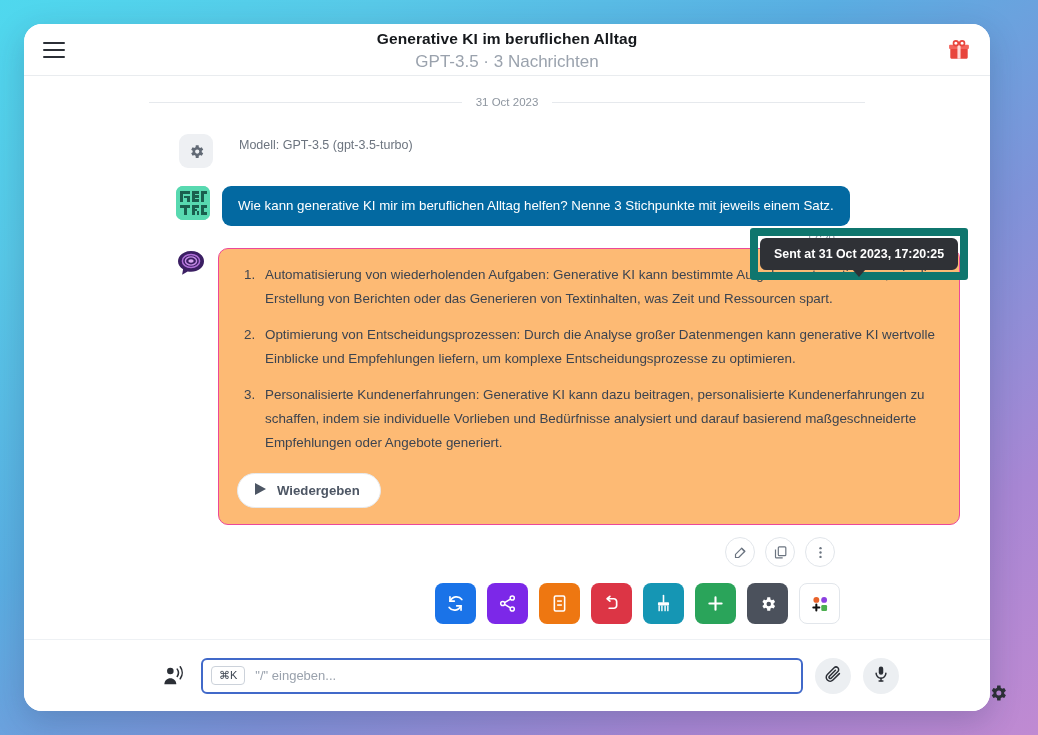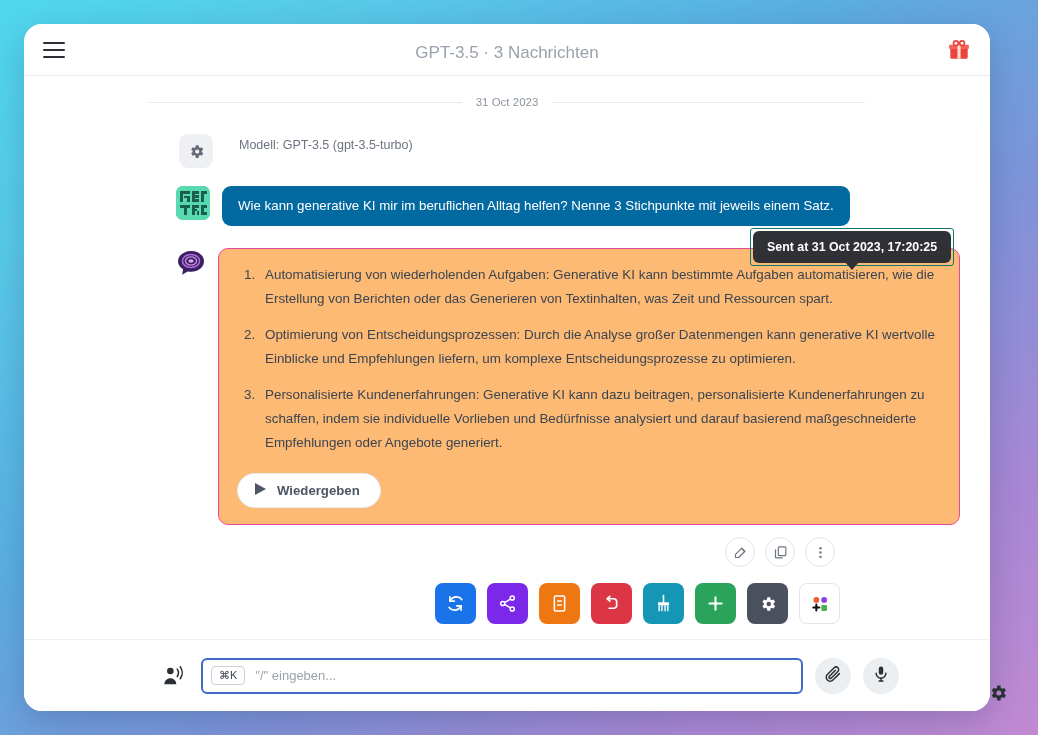--- a/index.html
+++ b/index.html
@@ -194,21 +194,21 @@
     background: #eceff2; border: none;
     display:flex; align-items:center; justify-content:center; cursor:pointer;
     flex: 0 0 auto;
   }
 
   
   .tooltip-wrap {
     position: absolute;
     left: 750px; top: 228px;
     z-index: 40;
-    border: 1px solid #0f766e;
+    border: 8px solid #0f766e;
     border-radius: 3px;
     padding: 2px;
   }
   .tooltip {
     background: #2f3136;
     color: #fff;
     font-size: 12.4px;
     font-weight: bold;
     border-radius: 6px;
     padding: 9px 14px;
@@ -238,20 +238,21 @@
 
 <div class="card">
 
   <div class="header">
     <div class="hamburger">
       <span></span>
       <span></span>
       <span></span>
     </div>
     <div class="header-titles">
+      <div class="header-title">Generative KI im beruflichen Alltag</div>
       <div class="header-sub">GPT-3.5 · 3 Nachrichten</div>
     </div>
     <div class="gift-btn">
       <svg width="22" height="22" viewBox="0 0 24 24" fill="none">
         <rect x="2.5" y="9.5" width="19" height="12" rx="1.2" fill="#e8453c"></rect>
         <rect x="1.2" y="6.4" width="21.6" height="4.4" rx="1" fill="#f4645c"></rect>
         <rect x="10.3" y="6.4" width="3.4" height="15.1" fill="#ffd9d7"></rect>
         <circle cx="8.6" cy="4.6" r="2.6" fill="none" stroke="#e8453c" stroke-width="1.8"></circle>
         <circle cx="15.4" cy="4.6" r="2.6" fill="none" stroke="#e8453c" stroke-width="1.8"></circle>
       </svg>

